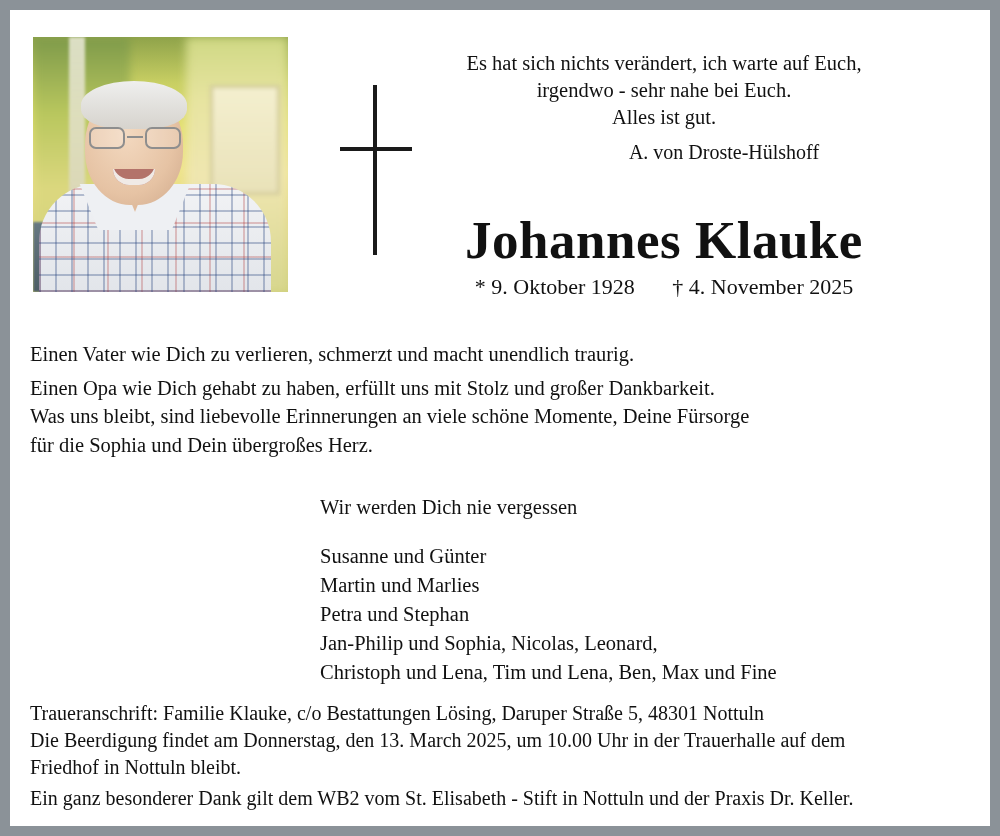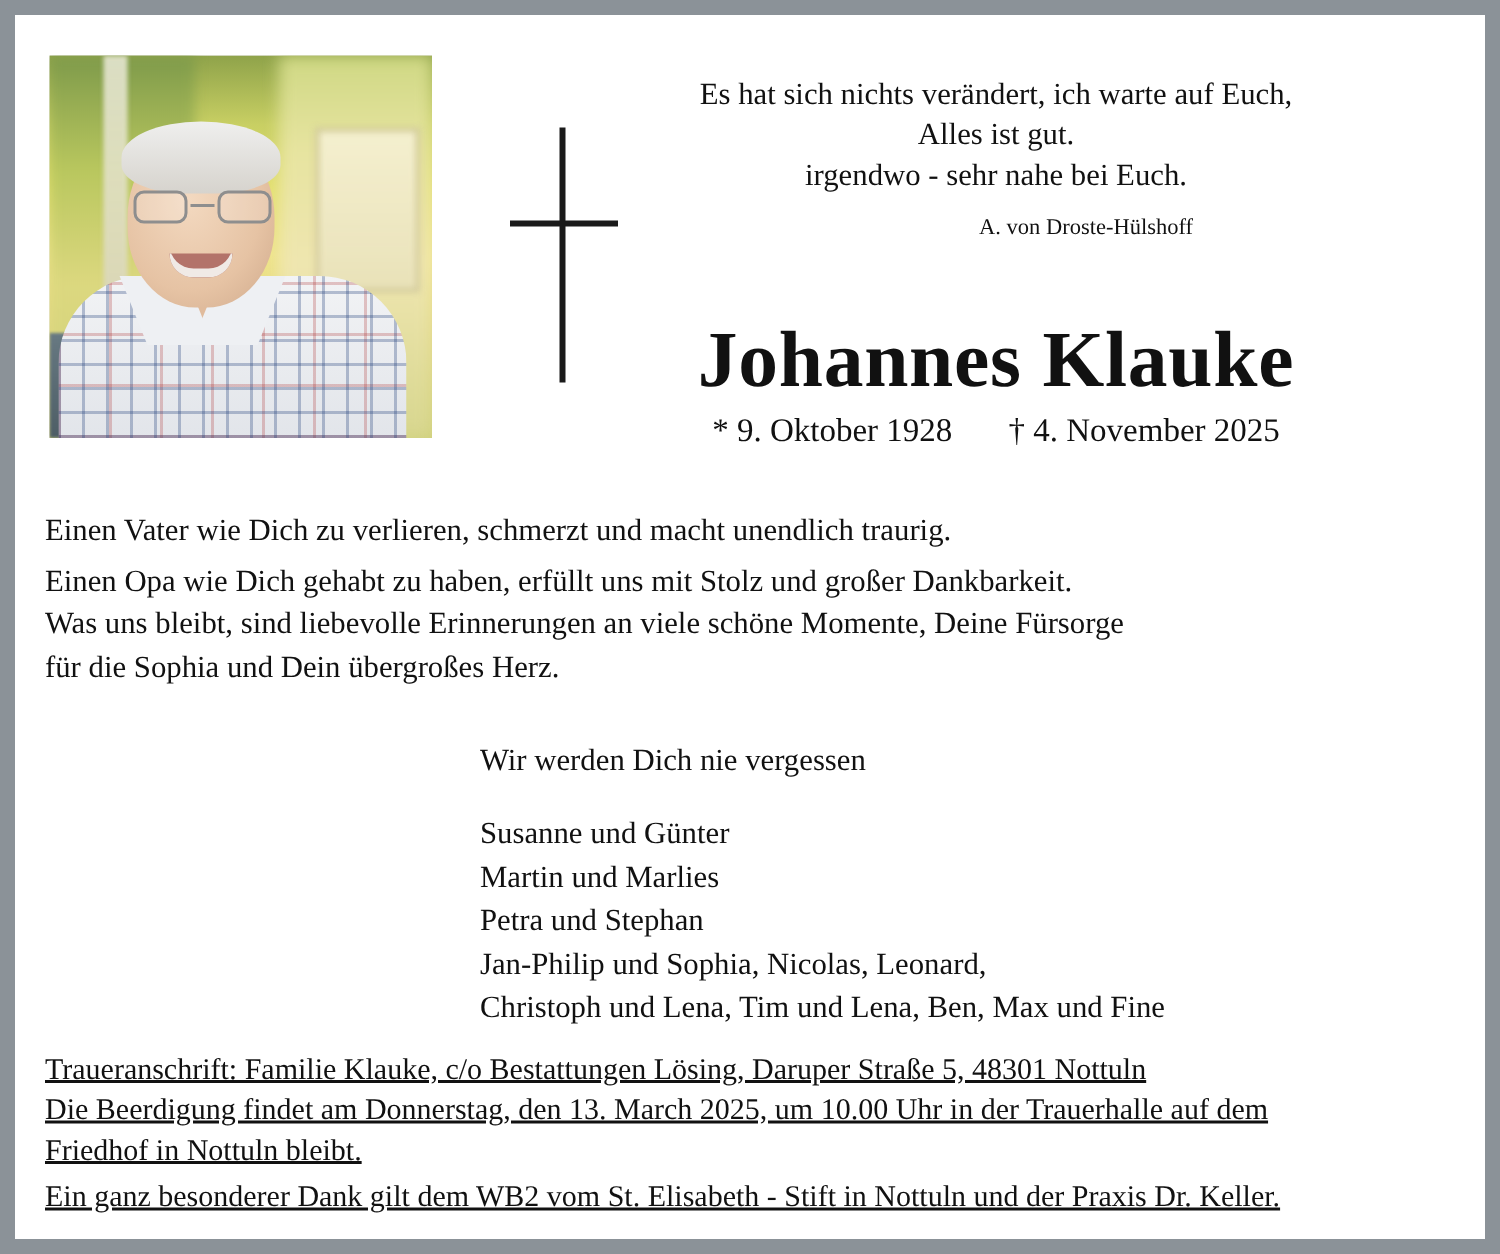--- a/index.html
+++ b/index.html
@@ -162,21 +162,21 @@
     top: 40px;
     text-align: center;
     font-size: 20.5px;
     line-height: 27px;
   }
   .quote .line { display: block; }
   .quote .author {
     display: block;
     margin-top: 8px;
     padding-left: 120px;
-    font-size: 15px;
+    font-size: 20px;
   }
 
   .name {
     position: absolute;
     left: 400px;
     right: 20px;
     top: 200px;
     text-align: center;
     font-size: 53px;
     font-weight: bold;
@@ -212,21 +212,20 @@
   .family .member { line-height: 29px; }
 
   
   .footer {
     position: absolute;
     left: 20px;
     right: 16px;
     top: 690px;
     font-size: 20px;
     line-height: 27px;
-    text-decoration: underline;
   }
   .footer p { margin: 0; }
   .footer .spacer { height: 4px; }
 </style>
 </head>
 <body>
 
 <div class="page">
   <div class="inner">
 
@@ -254,22 +253,22 @@
         </div>
       </div>
 
       <div class="cross">
         <div class="v"></div>
         <div class="h"></div>
       </div>
 
       <div class="quote">
         <span class="line">Es hat sich nichts verändert, ich warte auf Euch,</span>
+        <span class="line">irgendwo - sehr nahe bei Euch.</span>
         <span class="line">Alles ist gut.</span>
-        <span class="line">irgendwo - sehr nahe bei Euch.</span>
         <span class="author">A. von Droste-Hülshoff</span>
       </div>
 
       <div class="name">Johannes Klauke</div>
 
       <div class="dates">
         <span class="birth">* 9. Oktober 1928</span>
         <span class="death">† 4. November 2025</span>
       </div>
     </div>

